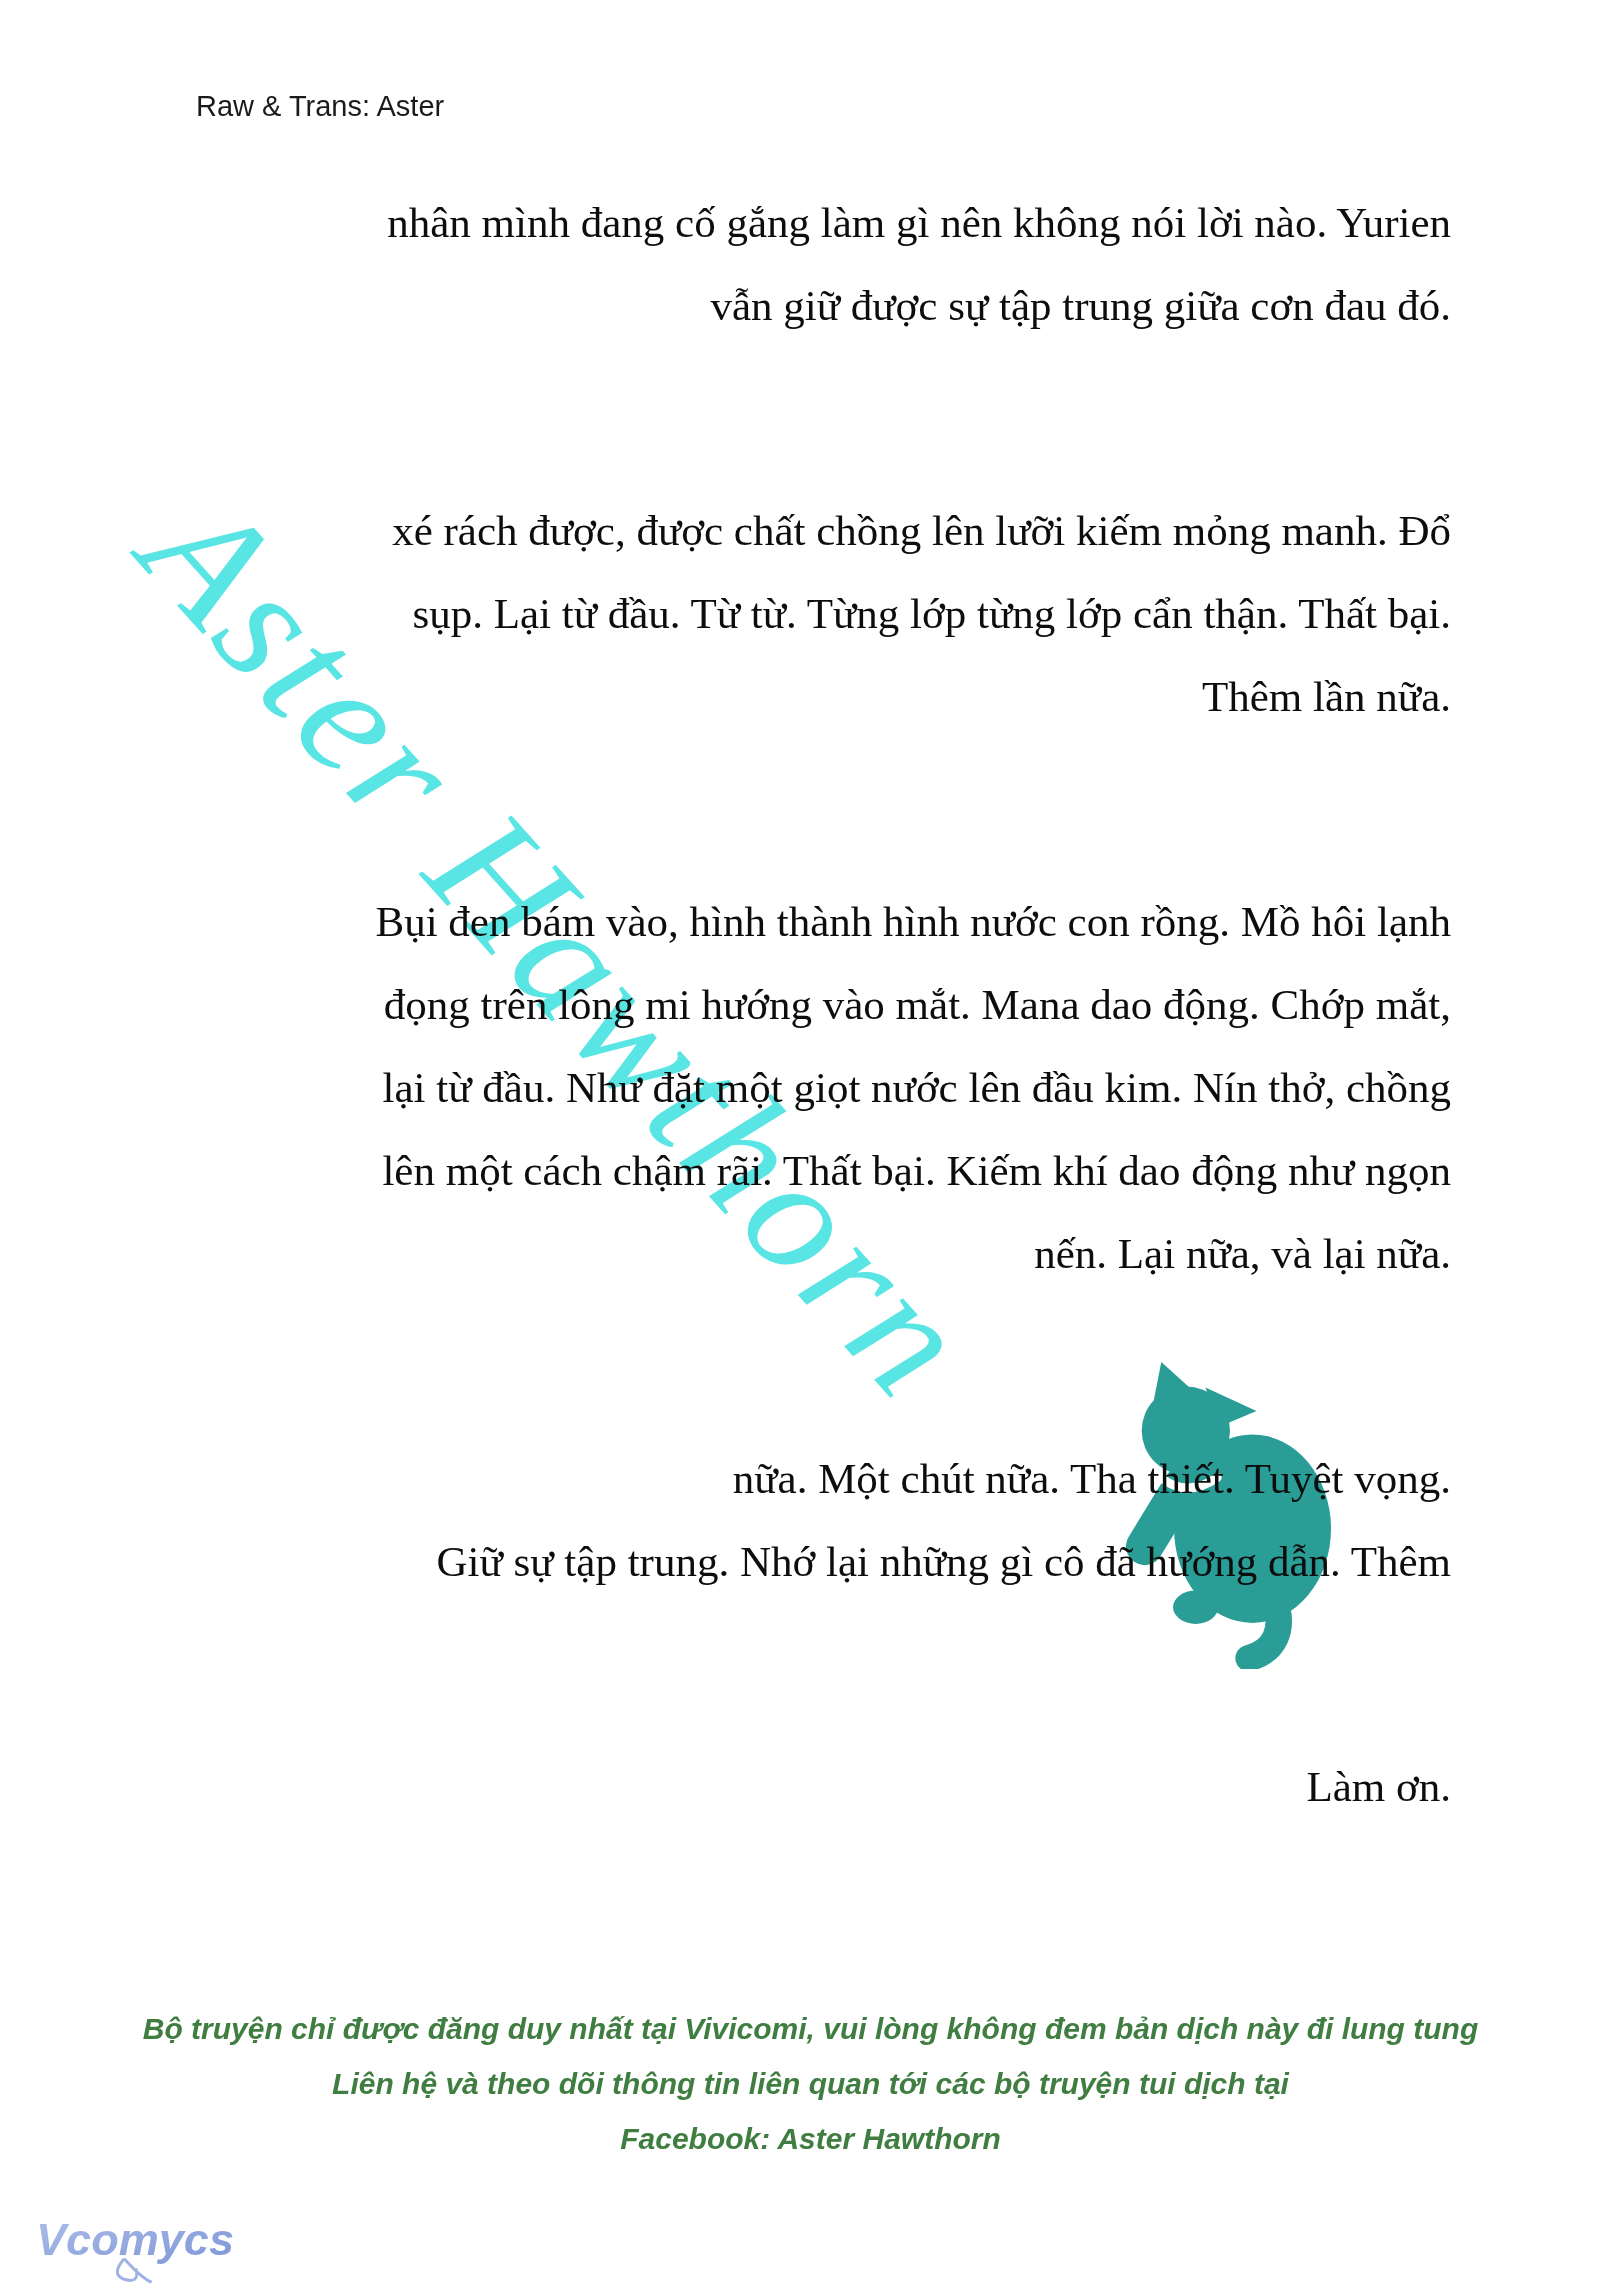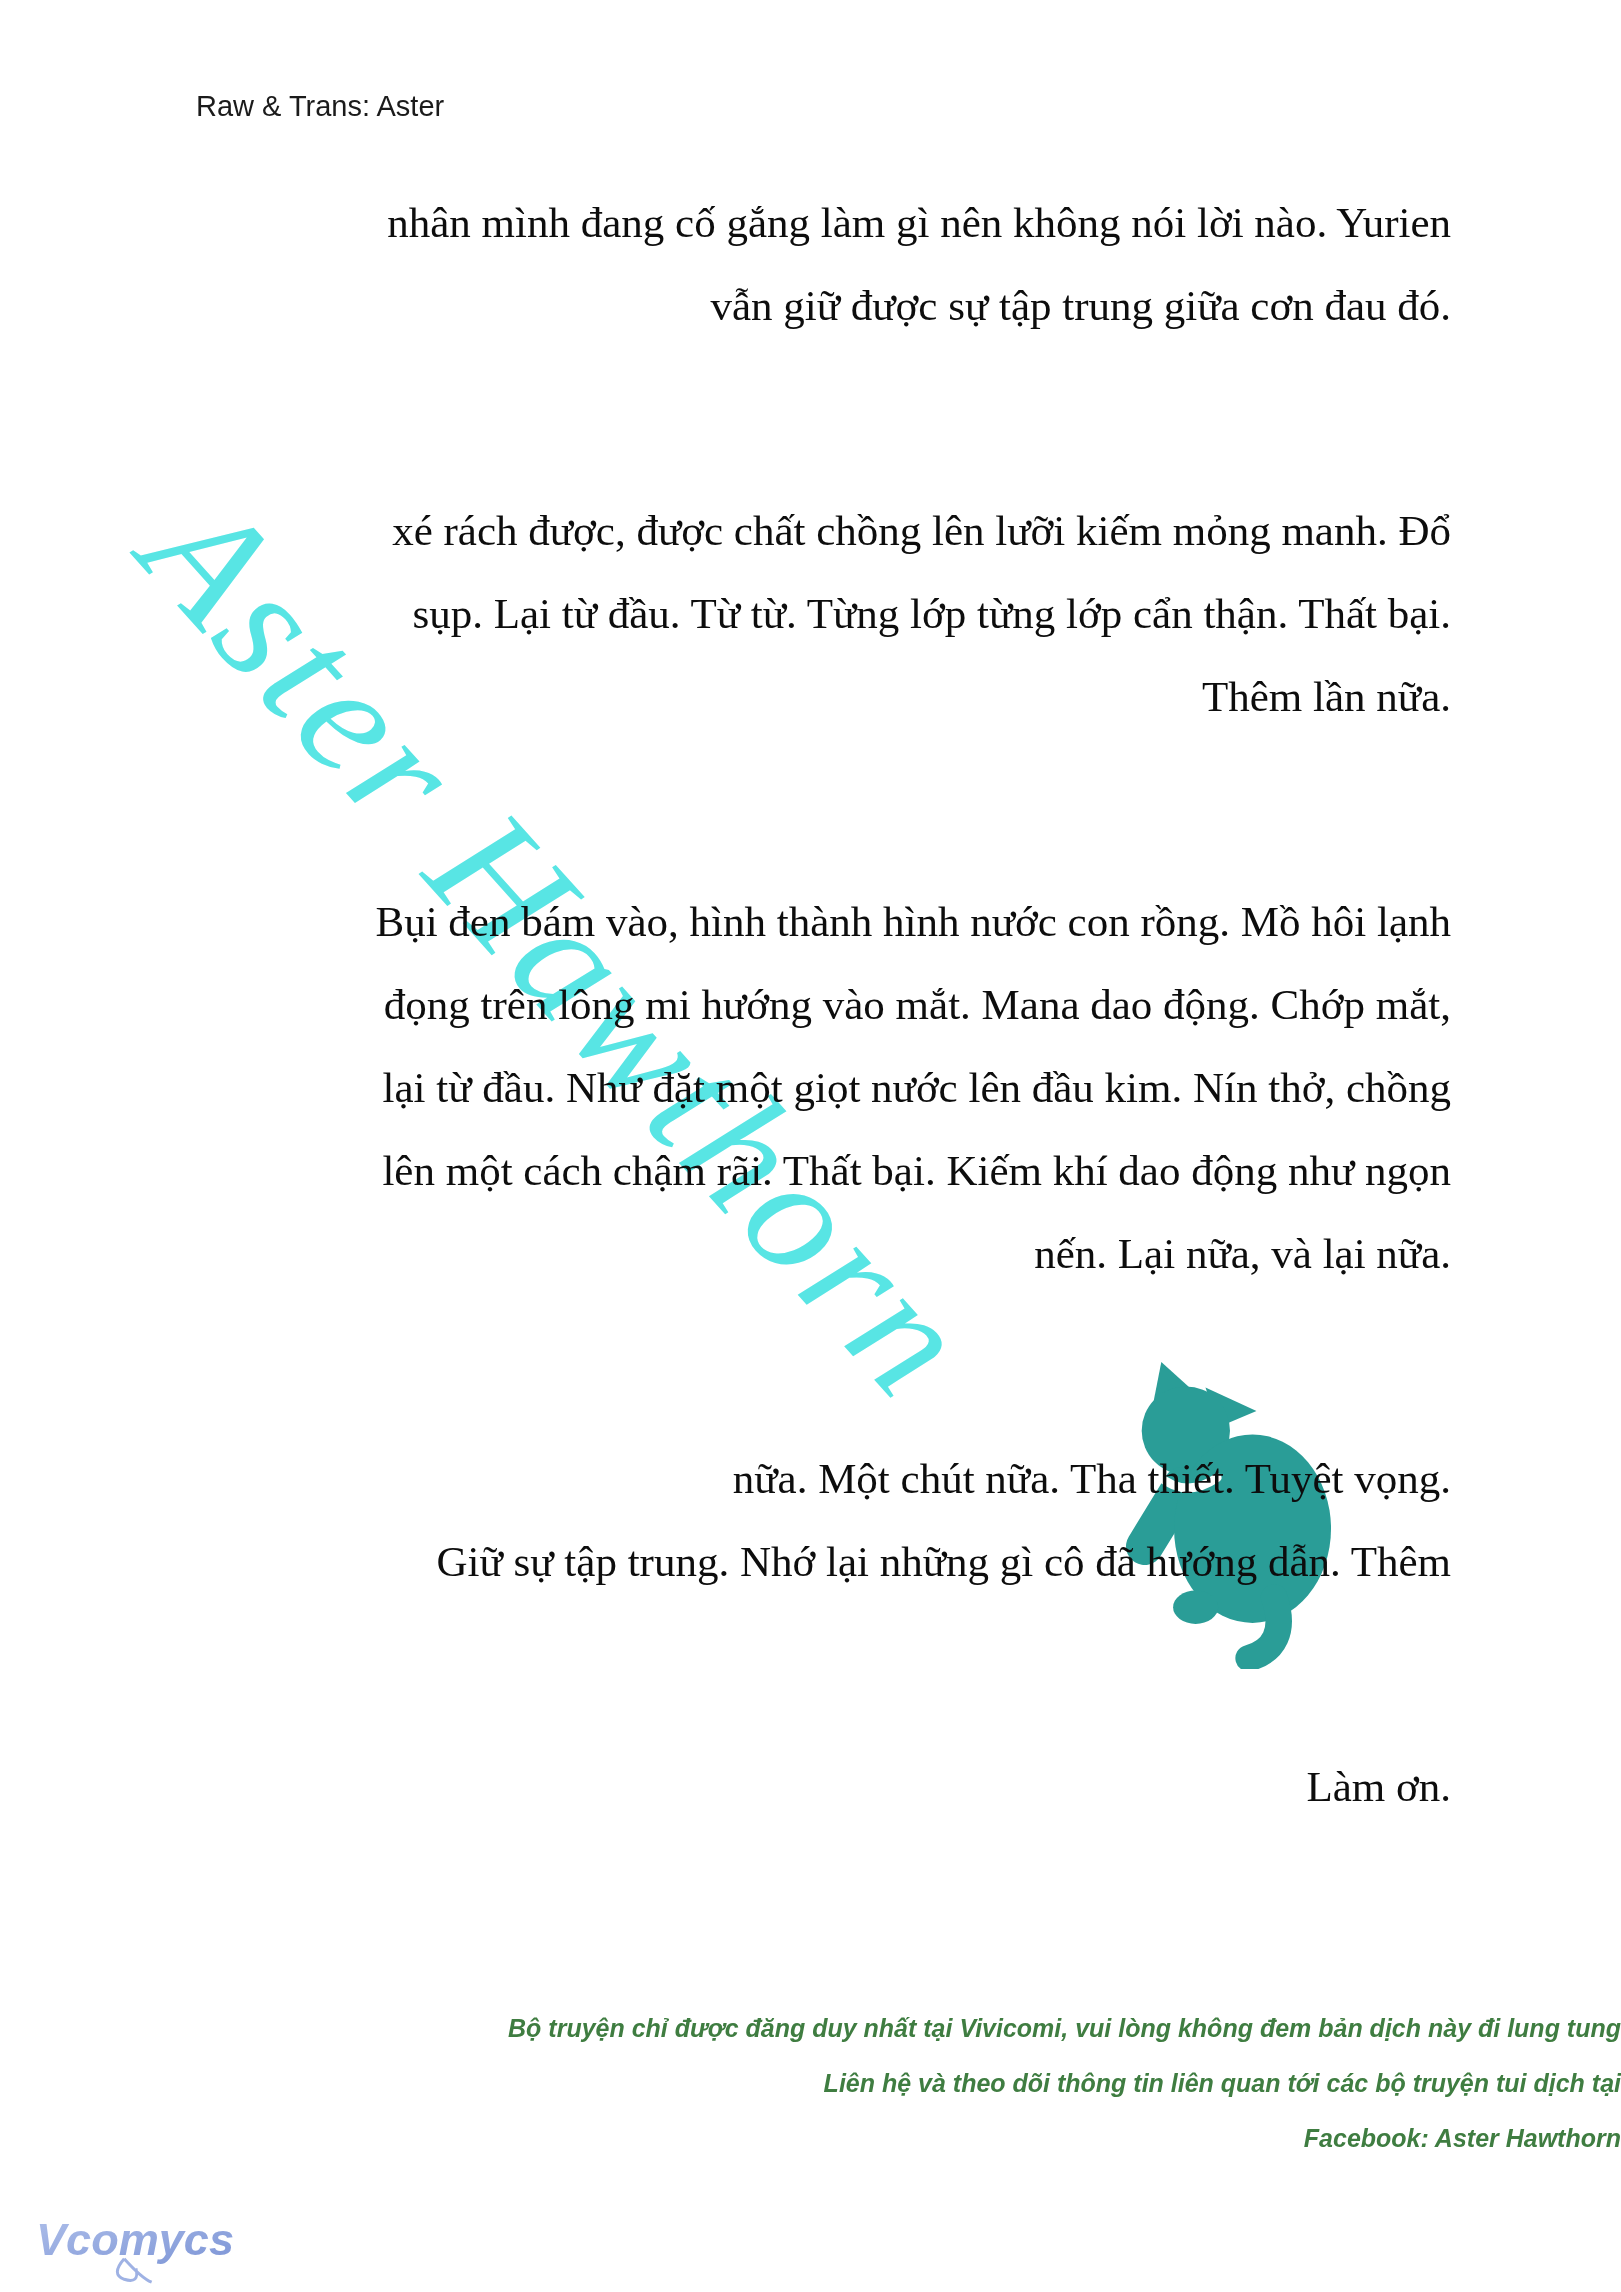--- a/index.html
+++ b/index.html
@@ -52,21 +52,21 @@
     color:#0d0d0d;white-space:nowrap;text-align:right;
   }
   .footer{
     position:absolute;left:0;top:2001px;width:1621px;
     text-align:center;
     font-family:"Liberation Sans",sans-serif;
     font-style:italic;font-weight:bold;
     color:var(--footer-color);
     z-index:2;
   }
-  .footer-line{font-size:25px;line-height:55px;text-align:right;}
+  .footer-line{font-size:30px;line-height:55px;}
   .logo{
     position:absolute;left:25.5px;top:2194px;
     width:216px;height:98px;
     z-index:2;
   }
 </style>
 </head>
 <body>
 
 <div class="page">

